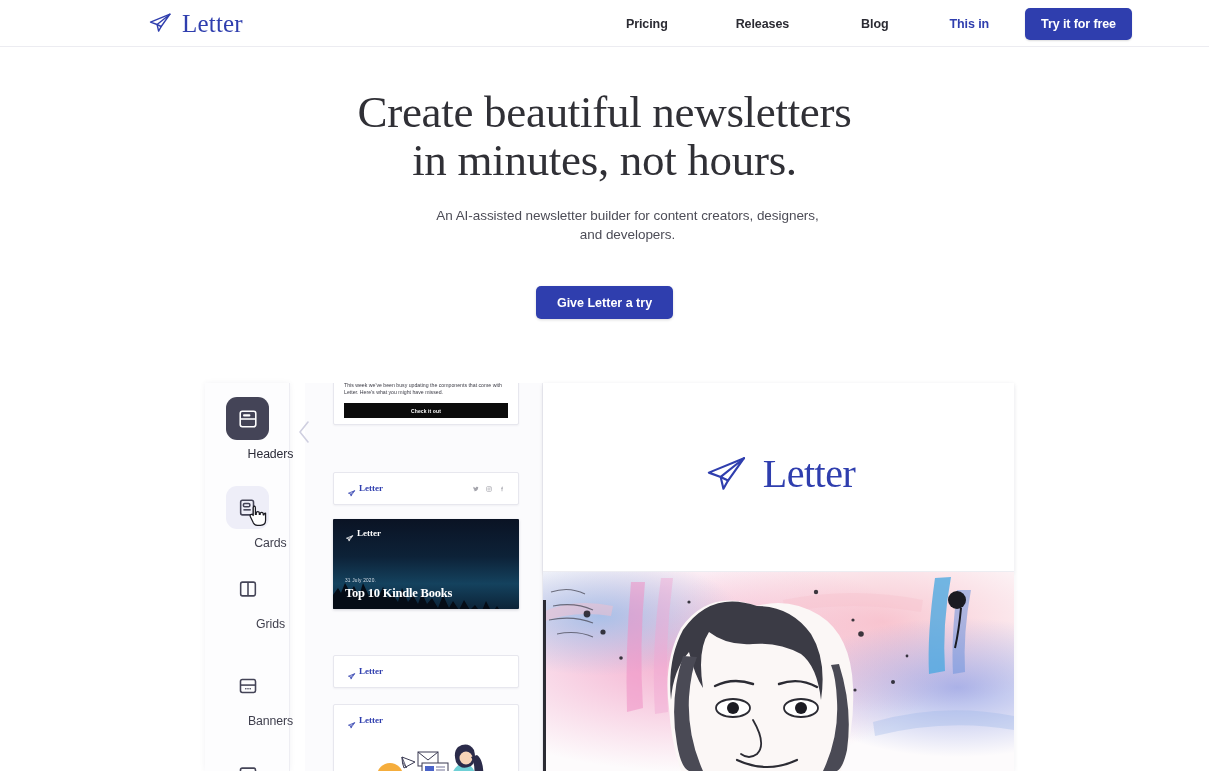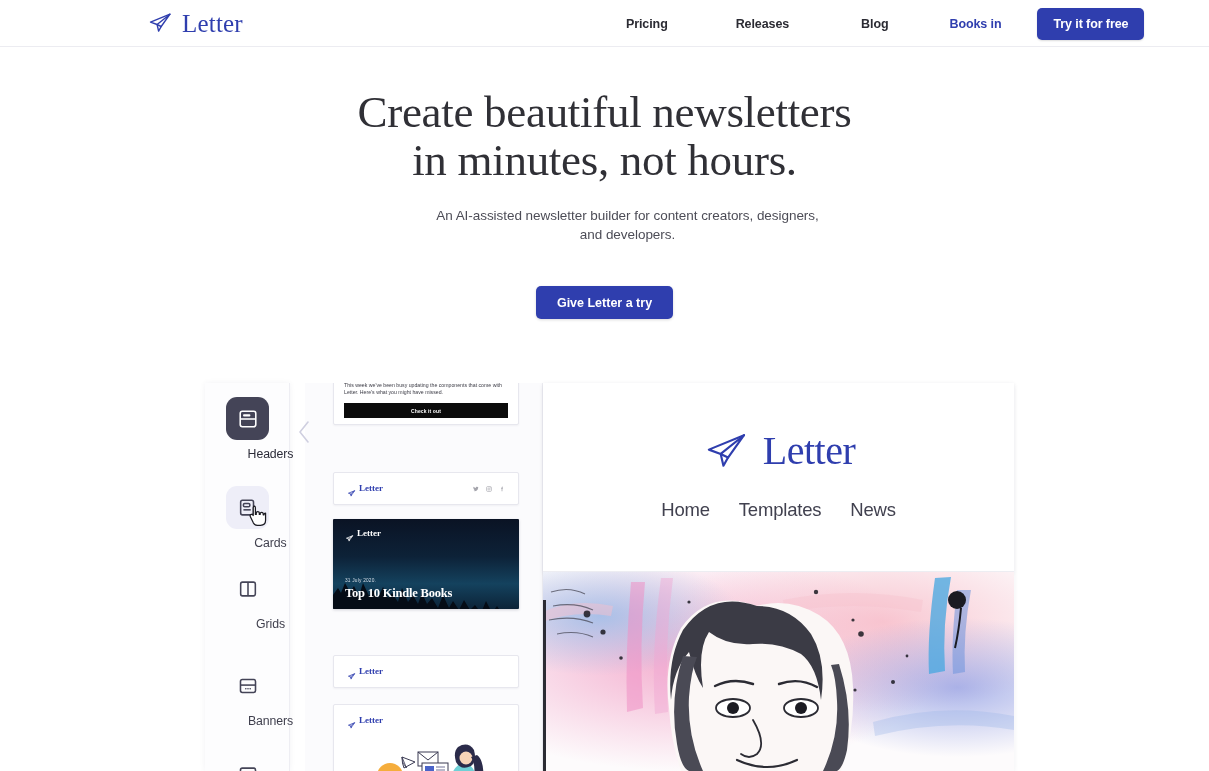--- a/index.html
+++ b/index.html
@@ -166,21 +166,21 @@
           <path d="M24 5.2 11.1 15.5l4.1 2.0z"></path>
         </svg>
       </span>
       <span class="brand-name">Letter</span>
     </a>
 
     <div class="nav-links">
       <a class="nav-link pricing">Pricing</a>
       <a class="nav-link releases">Releases</a>
       <a class="nav-link blog">Blog</a>
-      <a class="nav-link signin">Books in</a>
+      <a class="nav-link signin">This in</a>
       <button class="nav-cta">Try it for free</button>
     </div>
   </div>
 
   <div class="hero">
     <h1 class="hero-title">
       <span>Create beautiful newsletters</span><br>
       <span>in minutes, not hours.</span>
     </h1>
     <p class="hero-sub">
@@ -363,25 +363,20 @@
     <div class="mock-preview">
       <div class="pv-header">
         <div class="pv-logo">
           <span class="pv-logo-icon">
             <svg viewBox="0 0 28 28" width="48" height="48" fill="none" stroke="#2f3eae" stroke-width="1.25" stroke-linejoin="round" stroke-linecap="round">
               <path d="M24.5 4.8 4 13.2l6.9 2.5 1.6 6.9 2.7-4.8"></path>
               <path d="M24.5 4.8 10.9 15.7l4.3 2.1z"></path>
             </svg>
           </span>
           <span class="pv-logo-name">Letter</span>
-        </div>
-        <div class="pv-nav">
-          <span class="pv-nav-item">Home</span>
-          <span class="pv-nav-item">Templates</span>
-          <span class="pv-nav-item">News</span>
         </div>
       </div>
 
       <div class="pv-art">
         <svg width="471" height="199" viewBox="0 0 471 199">
           <defs>
             <radialGradient id="p1" cx="30%" cy="45%" r="55%">
               <stop offset="0%" stop-color="#f2a3c8" stop-opacity=".85"></stop>
               <stop offset="100%" stop-color="#f2a3c8" stop-opacity="0"></stop>
             </radialGradient>

